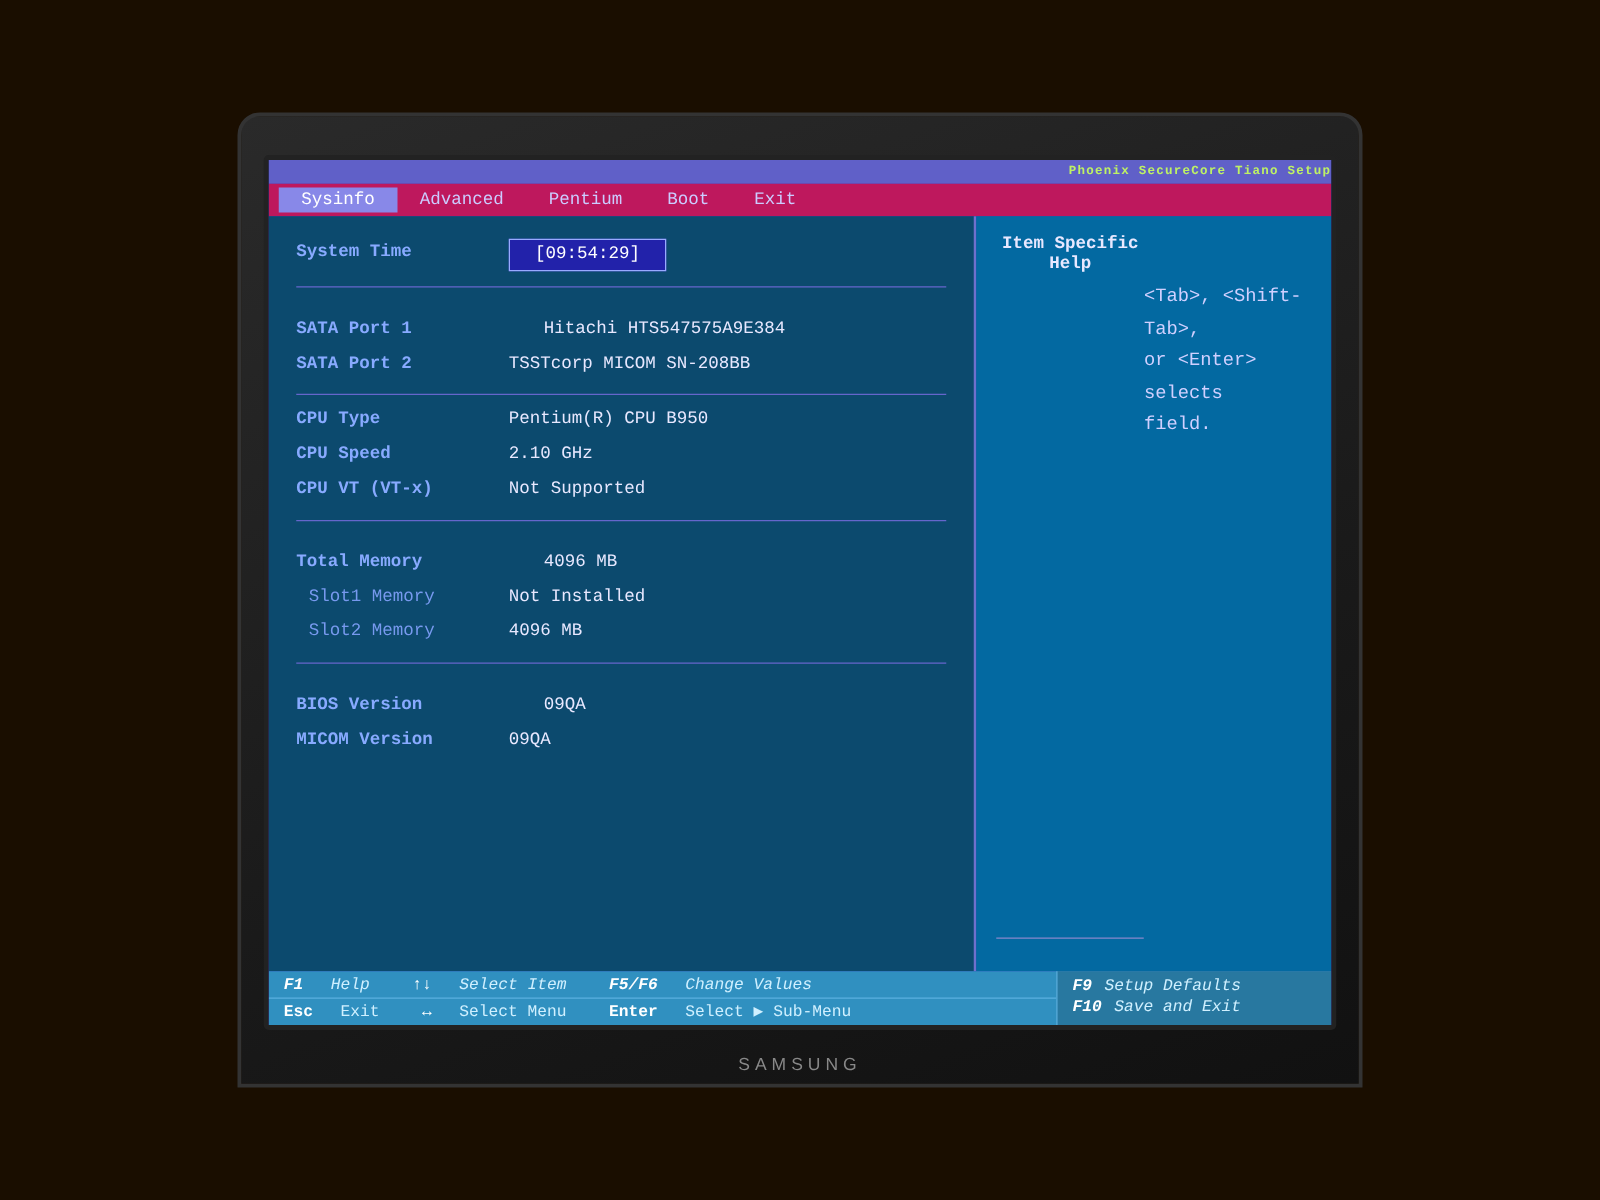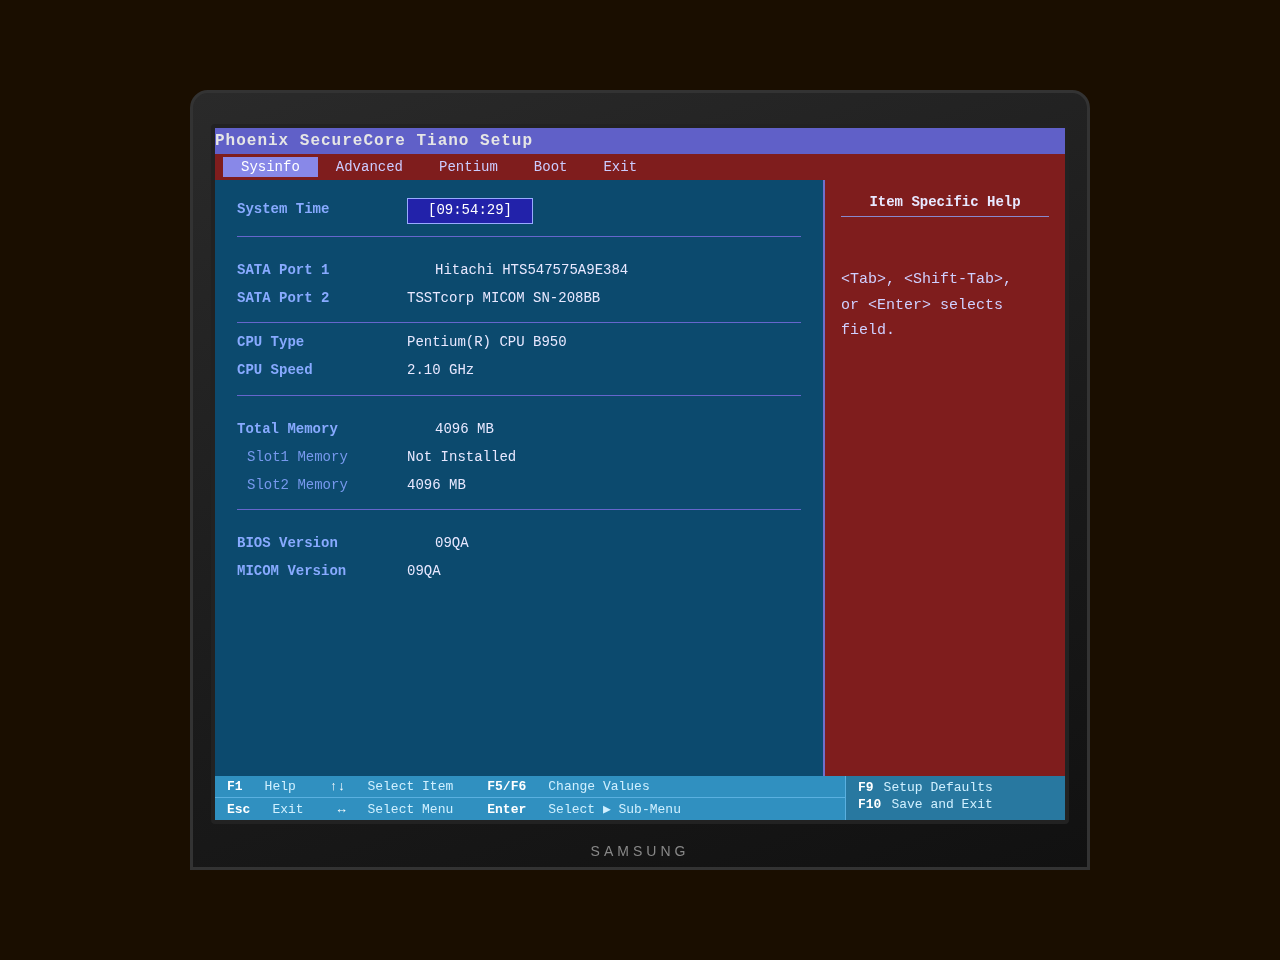--- a/index.html
+++ b/index.html
@@ -48,31 +48,31 @@
       border-radius: 4px;
       display: flex;
       flex-direction: column;
       overflow: hidden;
       position: relative;
     }
 
     
     .bios-title {
       background: #6060c8;
-      color: #e5e5e5;
-      text-align: left;
+      color: #bef264;
+      text-align: right;
       padding: 4px 0;
-      font-size: 16px;
+      font-size: 10px;
       font-weight: bold;
       letter-spacing: 1px;
     }
 
     
     .bios-menubar {
-      background: #7f1d1d;
+      background: #be185d;
       display: flex;
       flex-direction: row;
       padding: 3px 8px;
       gap: 0;
     }
 
     .bios-menubar .menu-item {
       color: #ccccff;
       padding: 2px 18px;
       font-size: 14px;
@@ -136,25 +136,24 @@
 
     .bios-value.highlighted {
       background: #2222aa;
       color: #fff;
       padding: 0 20px;
       border: 1px solid #99aaff;
     }
 
     
     .bios-right {
-      width: 240px;
-      background: #7f1d1d;
+      width: 284px;
+      background: #0369a1;
       padding: 14px 16px;
       display: flex;
-      flex-direction: column;
     }
 
     .help-title {
       color: #e8e8ff;
       font-size: 14px;
       font-weight: bold;
       border-bottom: 1px solid #8888cc;
       padding-bottom: 6px;
       margin-bottom: 12px;
       text-align: center;
@@ -186,20 +185,21 @@
     .status-top, .status-bottom {
       display: flex;
       flex-direction: row;
       gap: 18px;
       padding: 3px 12px;
       align-items: center;
     }
 
     .status-top {
       border-bottom: 1px solid #5ab0e0;
+      font-style: italic;
     }
 
     .status-key {
       color: #fff;
       font-weight: bold;
       margin-right: 4px;
     }
 
     .status-desc {
       color: #d0f0ff;
@@ -215,20 +215,21 @@
       border-left: 1px solid #5ab0e0;
       font-size: 13px;
     }
 
     .status-right-row {
       display: flex;
       flex-direction: row;
       gap: 6px;
       padding: 1px 0;
       align-items: center;
+      font-style: italic;
     }
 
     .divider {
       border: none;
       border-top: 1px solid #6666cc;
       margin: 8px 0;
     }
   </style>
 </head>
 <body>
@@ -286,20 +287,24 @@
         <div class="bios-row">
           <span class="bios-label">CPU Type</span>
           <span class="bios-value">Pentium(R) CPU B950</span>
         </div>
 
         <div class="bios-row">
           <span class="bios-label">CPU Speed</span>
           <span class="bios-value">2.10 GHz</span>
         </div>
 
+        <div class="bios-row">
+          <span class="bios-label">CPU VT (VT-x)</span>
+          <span class="bios-value">Not Supported</span>
+        </div>
 
         <hr class="divider">
 
         <div class="bios-row group-gap">
           <span class="bios-label">Total Memory</span>
           <span class="bios-value">4096 MB</span>
         </div>
 
         <div class="bios-row">
           <span class="bios-label sub">Slot1 Memory</span>

